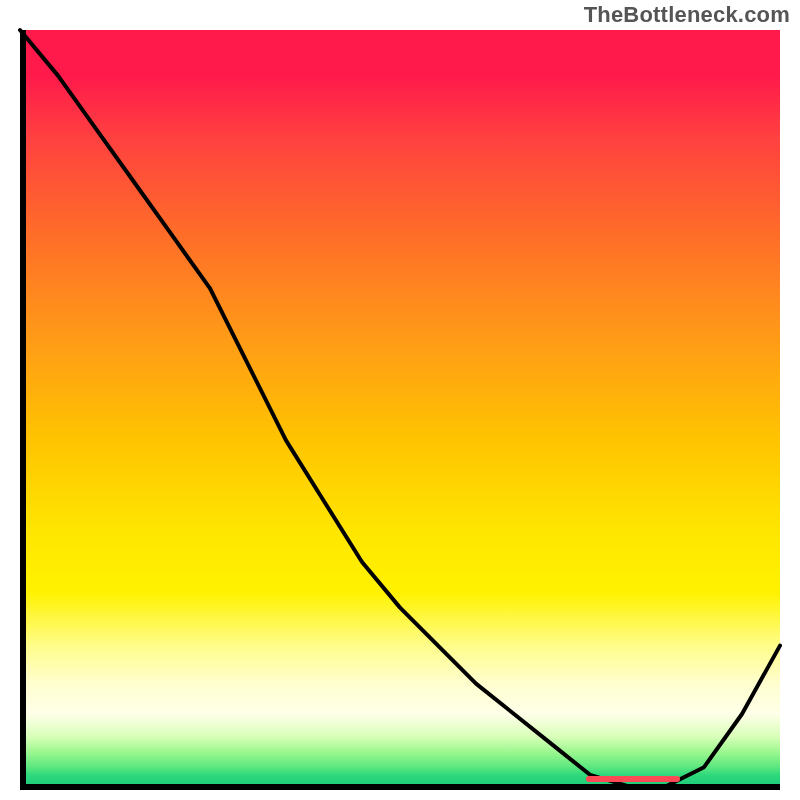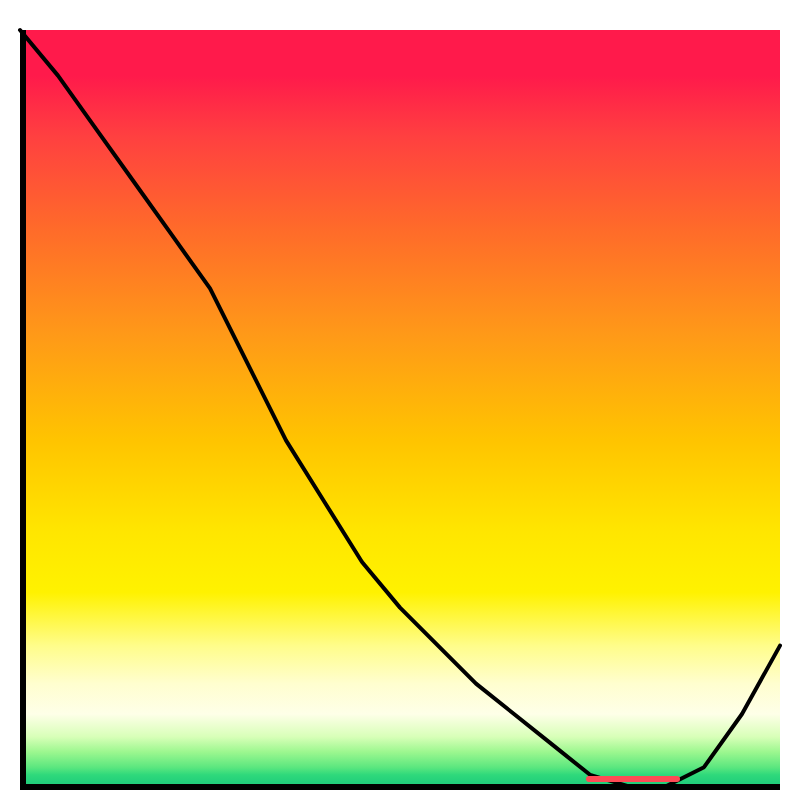--- a/index.html
+++ b/index.html
@@ -72,20 +72,21 @@
     background: #ff4a55;
     border-radius: 3px;
     bottom: 8px;
     left: 566px; 
   }
 </style>
 </head>
 <body>
 
 <div class="wrap">
+  <div class="attribution">TheBottleneck.com</div>
 
   <div class="plot">
     <svg class="curve" viewBox="0 0 760 760" preserveAspectRatio="none">
       <path id="curve-path" fill="none" stroke="#000" stroke-width="4" stroke-linecap="round" stroke-linejoin="round" d="M0.0 0.0 L38.0 45.6 L76.0 98.8 L114.0 152.0 L152.0 205.2 L190.0 258.4 L228.0 334.4 L266.0 410.4 L304.0 471.2 L342.0 532.0 L380.0 577.6 L418.0 615.6 L456.0 653.6 L494.0 684.0 L532.0 714.4 L570.0 744.8 L608.0 756.2 L646.0 756.2 L684.0 737.2 L722.0 684.0 L760.0 615.6"></path>
     </svg>
     <div class="marker" style="left: 566.2px; width: 93.48px;"></div>
     <div class="frame"></div>
   </div>
 </div>
 

